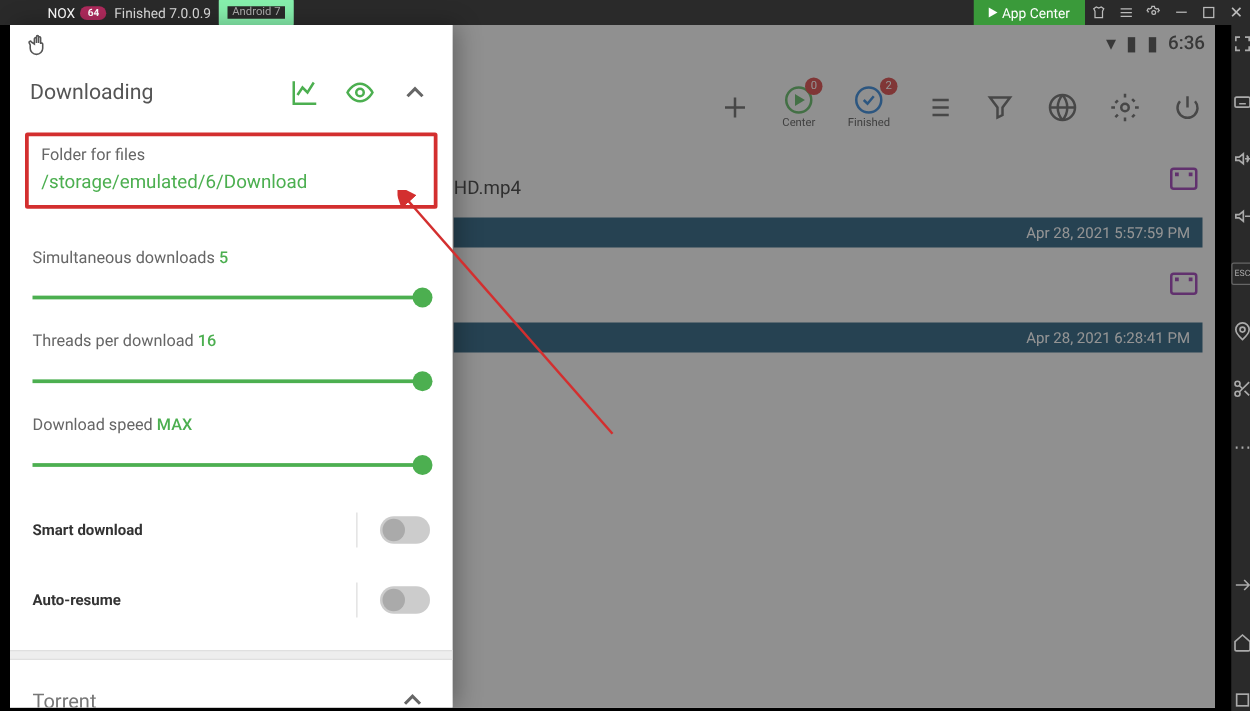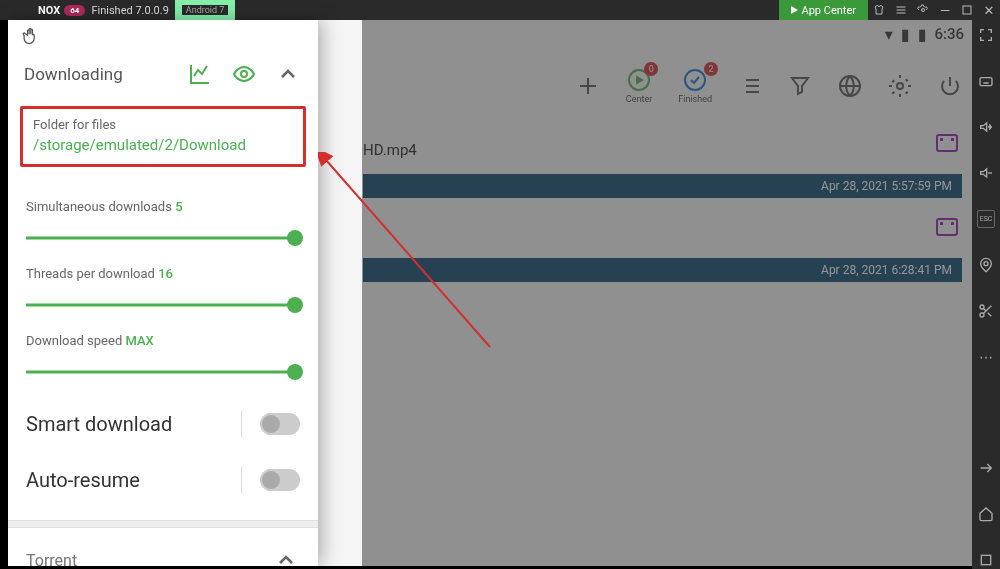--- a/index.html
+++ b/index.html
@@ -1,29 +1,29 @@
 <!DOCTYPE html>
 <html><head>
 <meta charset="utf-8">
 <style>
 * { margin: 0; padding: 0; box-sizing: border-box; font-family: -apple-system, BlinkMacSystemFont, "Segoe UI", Roboto, Arial, sans-serif; }
 body { width: 1000px; height: 569px; background: #000; overflow: hidden; position: relative; }
 
 .titlebar { height: 20px; background: #2a2a2a; display: flex; align-items: center; color: #ddd; font-size: 11px; }
-.titlebar .logo { color: #fff; font-weight: bold; margin-left: 6px; padding-left: 32px; }
+.titlebar .logo { color: #fff; font-weight: normal; margin-left: 6px; padding-left: 32px; }
 .titlebar .ver-badge { background: #ae2a5c; color: #fff; font-size: 8px; border-radius: 6px; padding: 1px 6px; margin-left: 4px; font-weight: bold; }
 .titlebar .app-name { margin-left: 6px; }
 .titlebar .android-badge { border: 7px solid #86efac; border-radius: 3px; padding: 0 4px; font-size: 9px; margin-left: 6px; color: #aaa; }
 .titlebar .spacer { flex: 1; }
 .titlebar .app-center { background: #3a9a3a; color: #fff; padding: 2px 12px; display: flex; align-items: center; gap: 4px; height: 100%; font-size: 11px; }
 .titlebar .app-center .play-tri { width: 0; height: 0; border-top: 4px solid transparent; border-bottom: 4px solid transparent; border-left: 7px solid #fff; }
 .titlebar .win-btn { width: 22px; display: flex; align-items: center; justify-content: center; color: #bbb; font-size: 13px; cursor: pointer; }
 .titlebar .win-btn svg { width: 12px; height: 12px; }
 
-.right-dock { position: absolute; right: 0; top: 20px; bottom: 0; width: 28px; background: #2a2a2a; display: flex; flex-direction: column; align-items: center; padding-top: 6px; gap: 28px; }
+.right-dock { position: absolute; right: 0; top: 20px; bottom: 0; width: 15px; background: #2a2a2a; display: flex; flex-direction: column; align-items: flex-start; padding-top: 6px; gap: 28px; }
 .right-dock .dock-icon { width: 18px; height: 18px; color: #aaa; cursor: pointer; display: flex; align-items: center; justify-content: center; }
 .right-dock .dock-icon svg { width: 16px; height: 16px; }
 
 .app-area { position: absolute; left: 8px; top: 20px; width: 964px; height: 546px; background: #f5f5f5; }
 
 .overlay-dim { position: absolute; inset: 0; background: rgba(60, 60, 60, 0.55); }
 
 .status-bar { position: absolute; top: 0; right: 0; height: 28px; display: flex; align-items: center; gap: 8px; padding-right: 8px; color: #333; }
 .status-bar .wifi { font-size: 16px; }
 .status-bar .clock { font-size: 15px; font-weight: 500; }
@@ -36,21 +36,21 @@
 .tb-btn.green svg { stroke: #4CAF50; color: #4CAF50; }
 .tb-btn.blue svg { stroke: #1976D2; color: #1976D2; }
 
 .file-row { position: absolute; left: 355px; right: 10px; height: 58px; }
 .file-row .fn { font-size: 15px; color: #222; }
 .film-icon { position: absolute; right: 4px; top: -6px; width: 22px; height: 18px; border: 2px solid #8e24aa; border-radius: 3px; }
 .film-icon::before, .film-icon::after { content: ''; position: absolute; width: 3px; height: 3px; background: #8e24aa; top: 2px; }
 .film-icon::before { left: 2px; } .film-icon::after { right: 2px; }
 .green-bar { position: absolute; left: 0; right: 0; bottom: 0; height: 24px; background: #0c4a6e; display: flex; align-items: center; justify-content: flex-end; padding-right: 10px; color: #fff; font-size: 12px; }
 
-.panel { position: absolute; left: 0; top: 0; width: 310px; height: 546px; background: #fff; box-shadow: 4px 0 18px rgba(0,0,0,0.3); overflow: hidden; }
+.panel { position: absolute; left: 0; top: 0; width: 354px; height: 546px; background: #fff; box-shadow: 4px 0 18px rgba(0,0,0,0.3); overflow: hidden; }
 .panel-scroll { position: absolute; top: 0; left: 0; right: 0; bottom: 0; }
 .hand-icon { position: absolute; left: 12px; top: 6px; color: #555; }
 
 .sec-head { display: flex; align-items: center; padding: 0 16px; height: 52px; margin-top: 28px; }
 .sec-title { font-size: 17px; color: #555; flex: 1; }
 .sec-icon { width: 28px; height: 28px; color: #4CAF50; cursor: pointer; margin-left: 16px; display: flex; align-items: center; justify-content: center; }
 .sec-icon svg { width: 24px; height: 24px; }
 .collapse-icon { color: #666; }
 
 .folder-box { margin: 6px 12px 28px 12px; border: 3px solid #d32f2f; padding: 8px 10px 10px 10px; border-radius: 2px; }
@@ -58,21 +58,21 @@
 .folder-path { font-size: 15px; color: #4CAF50; margin-top: 4px; }
 
 .setting { padding: 4px 18px 14px 18px; }
 .setting-label { font-size: 13px; color: #666; }
 .setting-label .val { color: #4CAF50; font-weight: 500; }
 .slider { position: relative; height: 20px; margin-top: 14px; }
 .slider-track { position: absolute; top: 50%; left: 0; right: 0; height: 3px; background: #4CAF50; transform: translateY(-50%); }
 .slider-thumb { position: absolute; top: 50%; width: 16px; height: 16px; border-radius: 50%; background: #4CAF50; transform: translate(-50%, -50%); }
 
 .switch-row { display: flex; align-items: center; padding: 14px 18px; }
-.switch-row .lbl { flex: 1; font-size: 20px; color: #333; }
+.switch-row .lbl { flex: 1; font-size: 12px; color: #333; font-weight: bold; }
 .switch-row .divider { width: 1px; height: 28px; background: #ddd; margin-right: 18px; }
 .switch { width: 40px; height: 22px; border-radius: 22px; background: #ccc; position: relative; cursor: pointer; }
 .switch .knob { position: absolute; width: 18px; height: 18px; border-radius: 50%; background: #aaa; top: 2px; left: 2px; transition: left .2s; }
 
 .section-divider { height: 8px; background: #eee; border-top: 1px solid #e0e0e0; border-bottom: 1px solid #e0e0e0; margin-top: 12px; }
 .torrent-head { display: flex; align-items: center; padding: 18px 18px; }
 .torrent-head .tt { flex: 1; font-size: 16px; color: #777; }
 
 .arrow-line { position: absolute; pointer-events: none; }
 </style>
@@ -215,21 +215,21 @@
           </span>
         <span class="sec-icon collapse-icon">
             <svg viewBox="0 0 24 24" fill="none" stroke="currentColor" stroke-width="2.5">
               <path d="M6 15l6-6 6 6"></path>
             </svg>
           </span>
       </div>
 
       <div class="folder-box">
         <div class="folder-label">Folder for files</div>
-        <div class="folder-path">/storage/emulated/2/Download</div>
+        <div class="folder-path">/storage/emulated/6/Download</div>
       </div>
 
       <div class="setting">
         <div class="setting-label"><span>Simultaneous downloads </span><span class="val">5</span></div>
         <div class="slider">
             <div class="slider-track"></div>
             <div class="slider-thumb" style="left:98%"></div>
           </div>
       </div>
 

